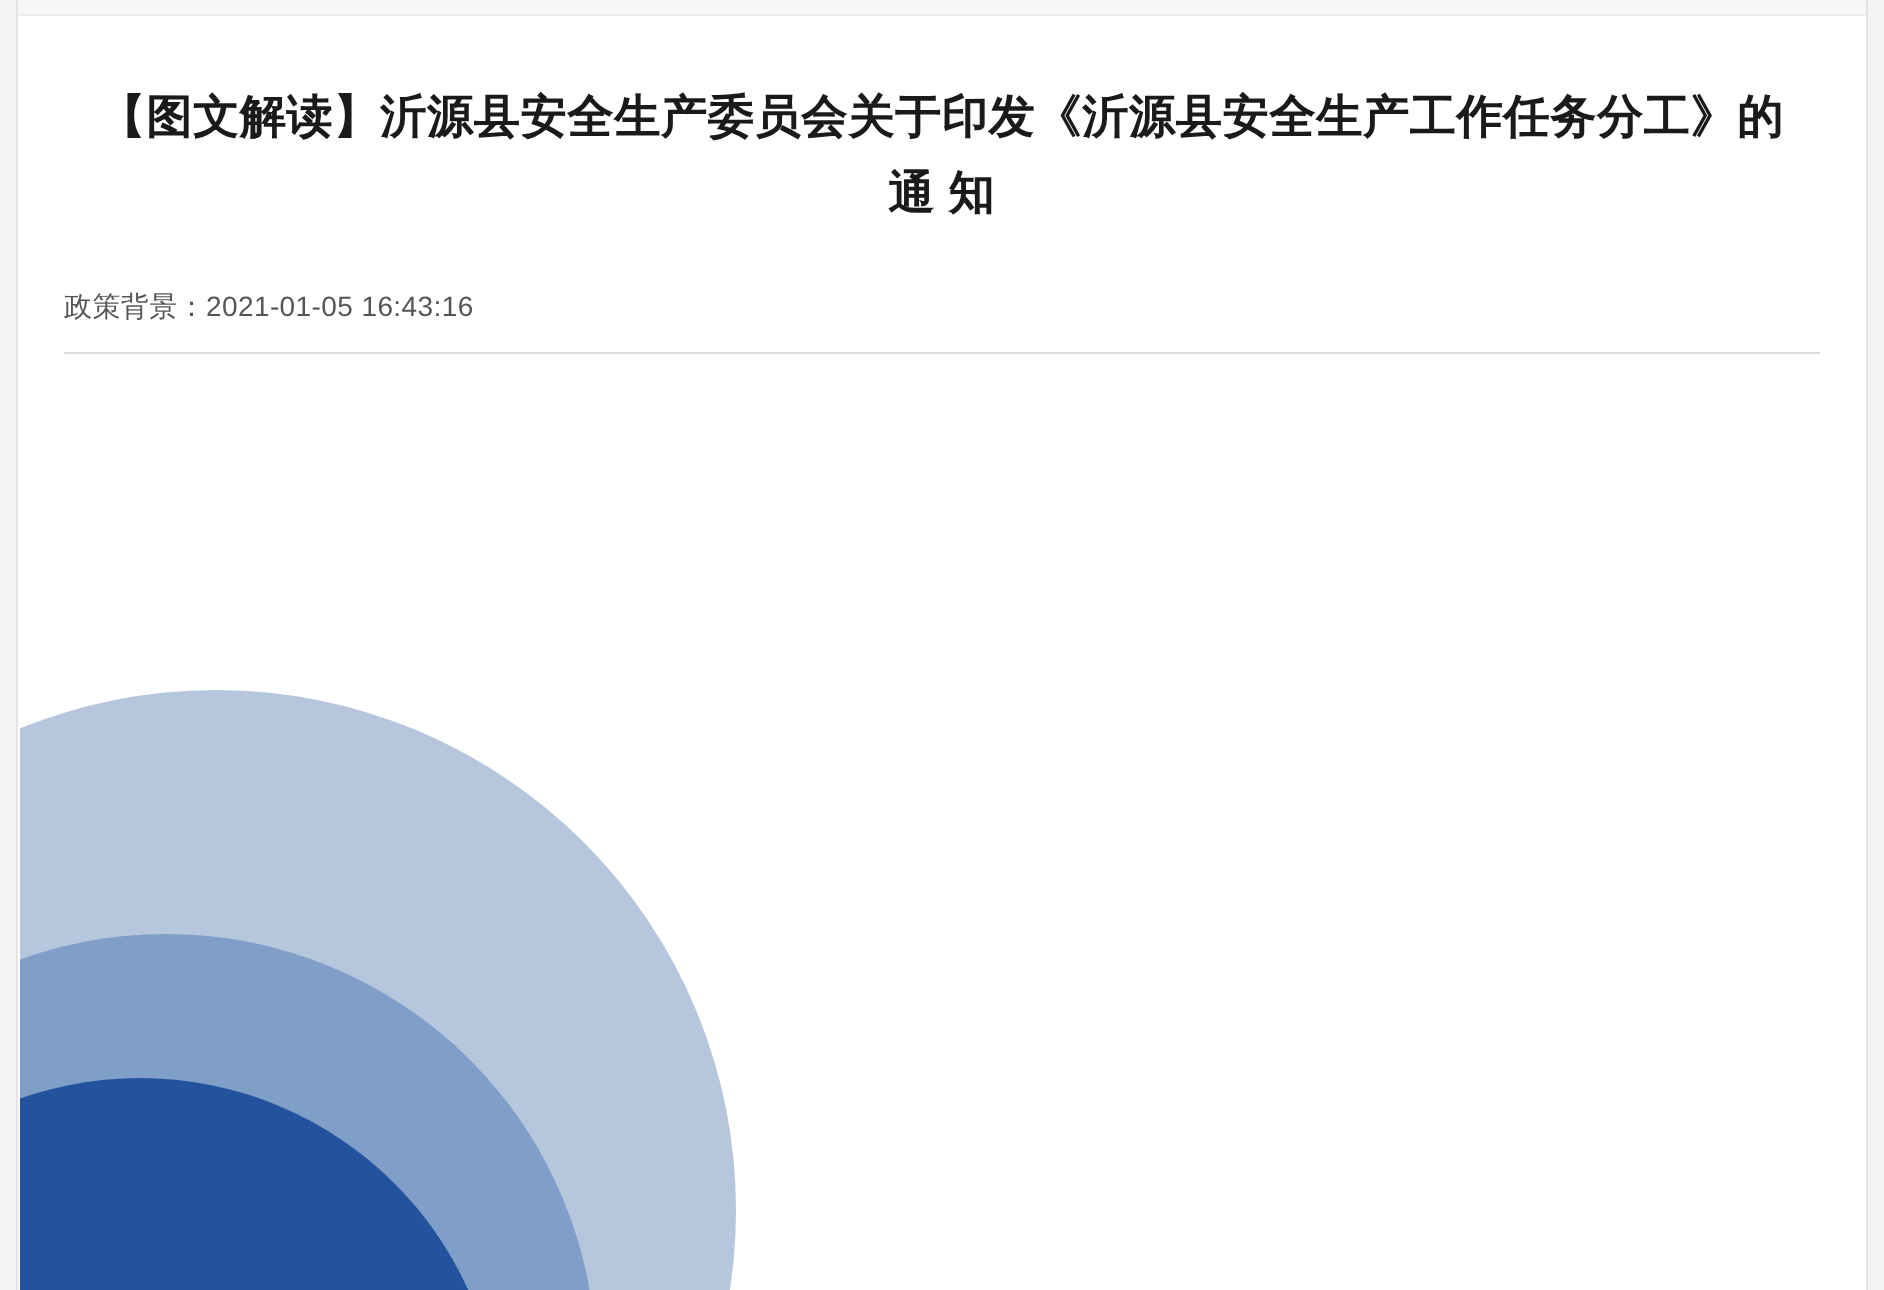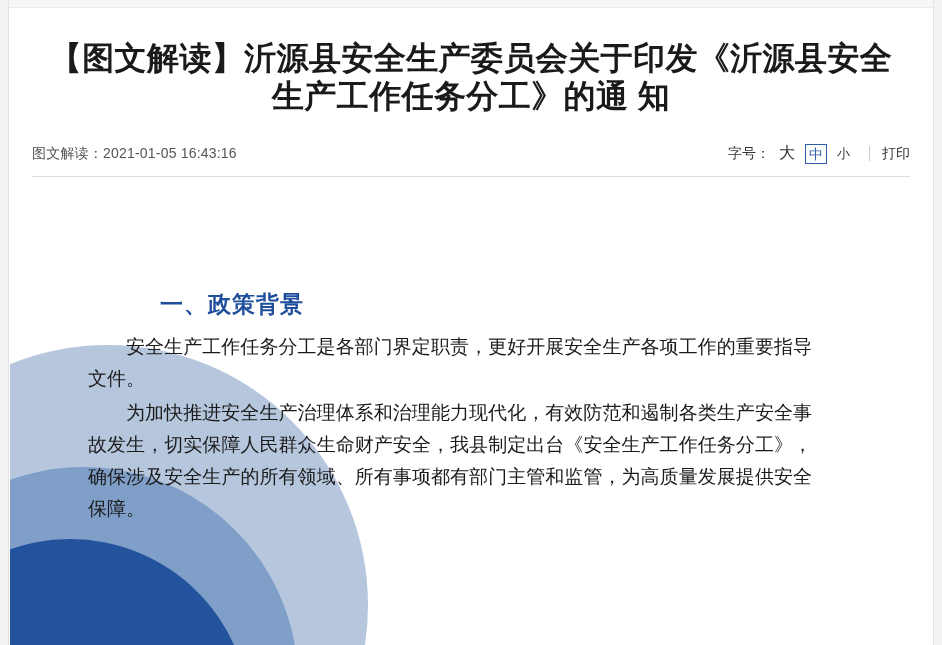--- a/index.html
+++ b/index.html
@@ -45,21 +45,21 @@
     right: 10px;
     top: 9px;
     bottom: 0;
     background: #ffffff;
   }
 
   
   .title {
     margin: 30px 34px 0 34px;
     text-align: center;
-    font-size: 32px;
+    font-size: 23px;
     line-height: 38px;
     font-weight: bold;
     color: #1a1a1a;
     letter-spacing: 0.4px;
   }
 
   
   .meta-bar {
     position: relative;
     margin: 26px 22px 0 22px;
@@ -184,39 +184,26 @@
   <div class="edge-top"></div>
   <div class="edge-left"></div>
   <div class="edge-right"></div>
 
   <div class="content">
 
     <h1 class="title">【图文解读】沂源县安全生产委员会关于印发《沂源县安全生产工作任务分工》的通 知</h1>
 
     <div class="meta-bar">
       <div class="pub-date">
-        <span>图文解读：</span><span>2021-01-05 16:43:16</span>
+        <span>政策背景：</span><span>2021-01-05 16:43:16</span>
       </div>
 
-      <div class="fontsize-tools">
-        <span class="fontsize-label">字号：</span>
-        <span class="fs-opt big">大</span>
-        <span class="fs-opt mid">中</span>
-        <span class="fs-opt small">小</span>
-        <span class="divider-v"></span>
-        <span class="print-link">打印</span>
-      </div>
     </div>
 
     <div class="doc-body">
       <div class="circle-pale"></div>
       <div class="circle-mid"></div>
       <div class="circle-dark"></div>
 
-      <div class="section">
-        <div class="section-heading">一、政策背景</div>
-        <p class="para">安全生产工作任务分工是各部门界定职责，更好开展安全生产各项工作的重要指导文件。</p>
-        <p class="para">为加快推进安全生产治理体系和治理能力现代化，有效防范和遏制各类生产安全事故发生，切实保障人民群众生命财产安全，我县制定出台《安全生产工作任务分工》，确保涉及安全生产的所有领域、所有事项都有部门主管和监管，为高质量发展提供安全保障。</p>
-      </div>
     </div>
 
   </div>
 </div>
 
 </body></html>

